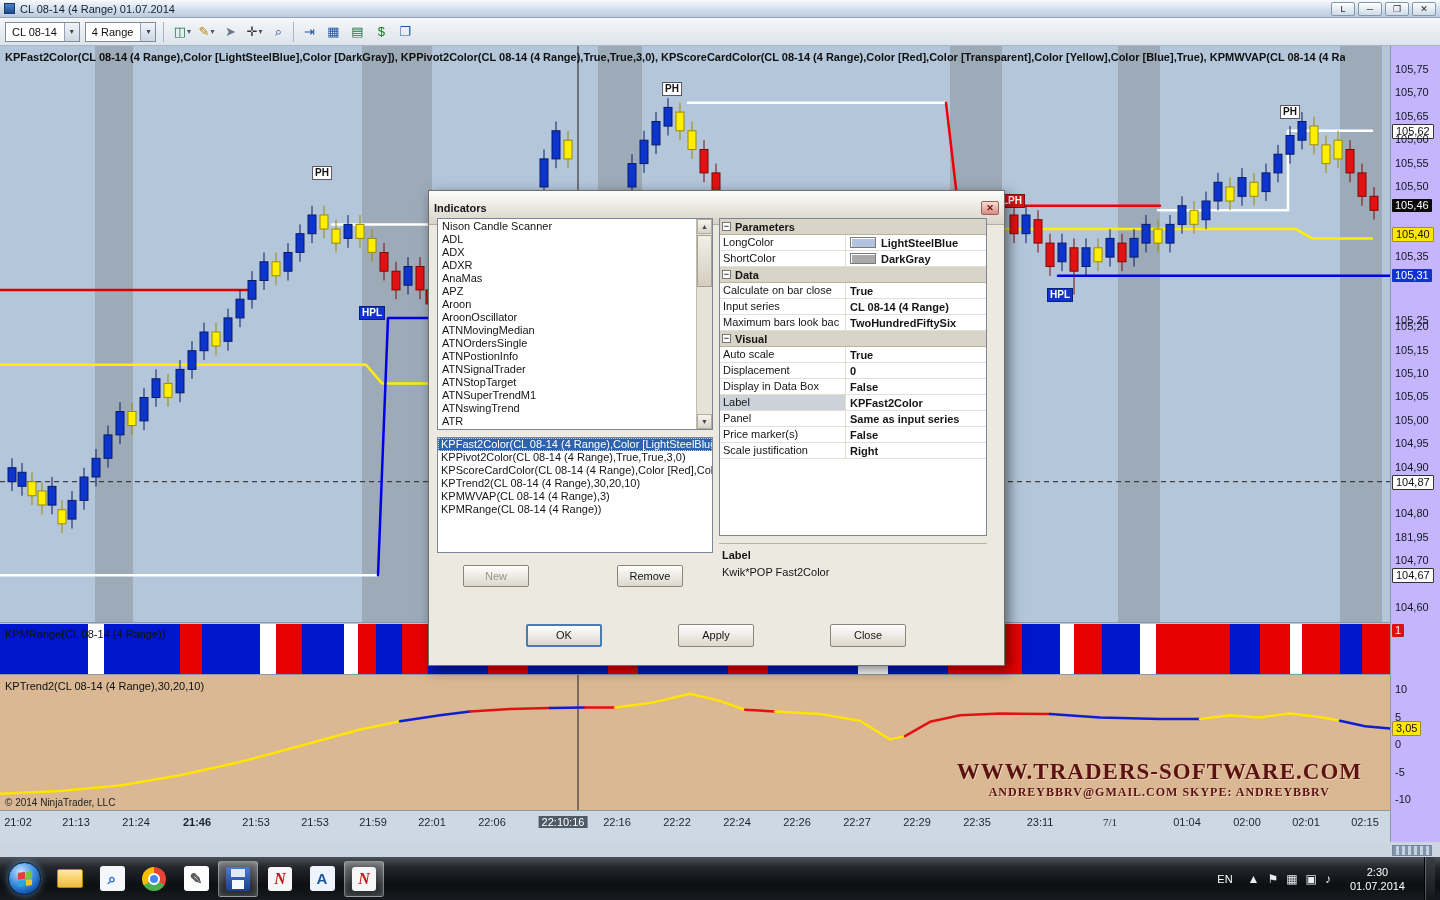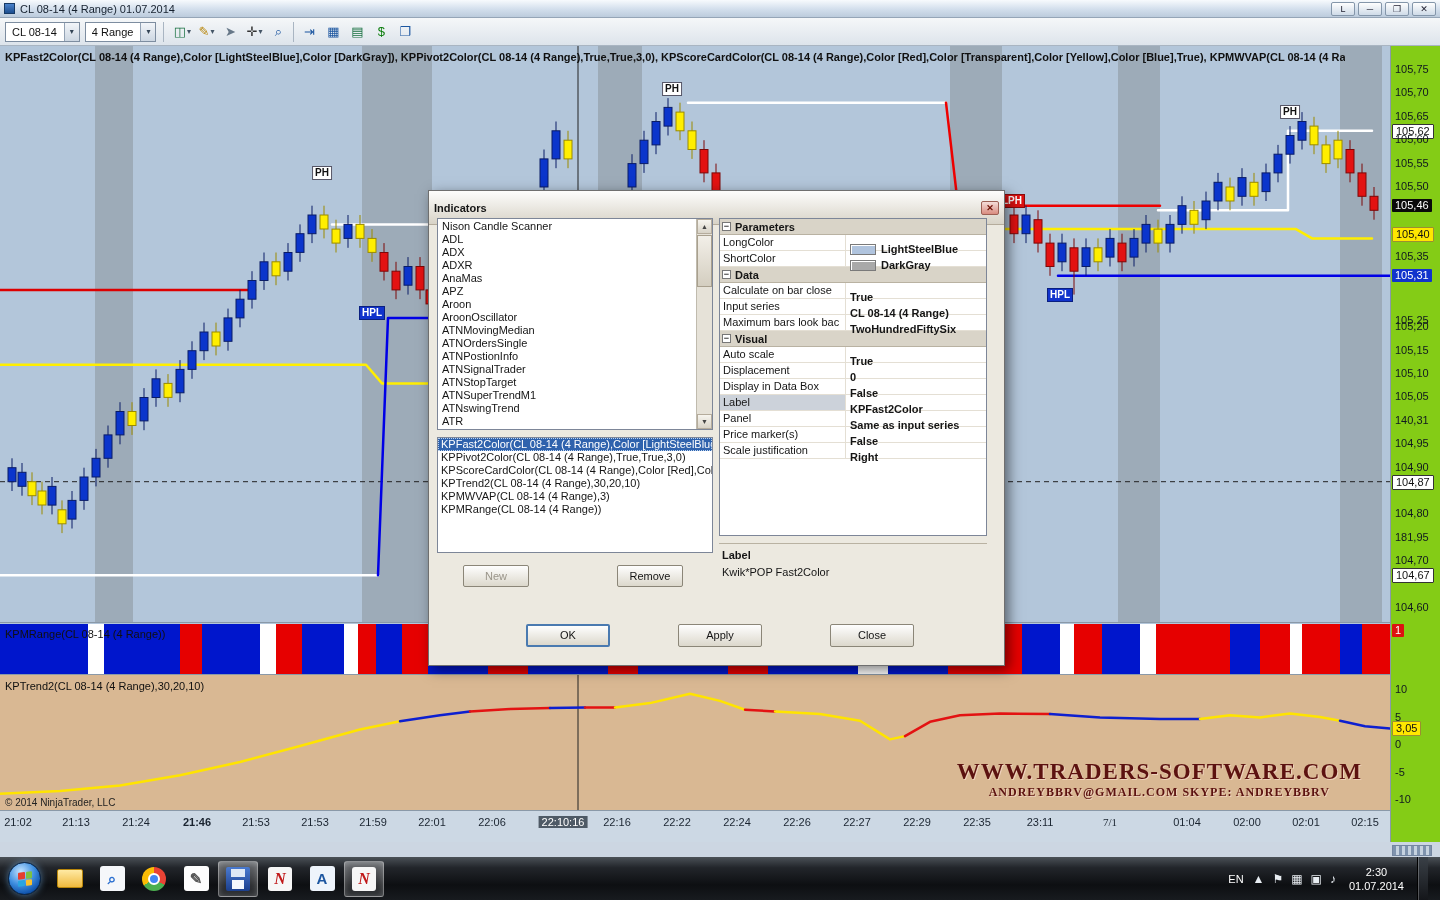--- a/index.html
+++ b/index.html
@@ -16,21 +16,21 @@
   .combo .arrow-box{width:15px;height:18px;margin-left:7px;background:linear-gradient(#f2f5f9,#cdd7e2);border-left:1px solid #93a2b4;font-size:8px;line-height:17px;text-align:center;color:#345}
   .tool-sep{width:1px;height:20px;background:#a9b5c2;margin:0 2px}
   .tool-btn{min-width:22px;height:22px;display:flex;align-items:center;justify-content:center;font-size:13px;border-radius:2px}
   .tool-btn .dd{font-size:8px;color:#456;margin-left:1px}
   
   .panel{position:absolute;left:0;width:1390px;overflow:hidden}
   #price-panel{top:46px;height:576px;background:#b3c6da}
   #strip-panel{top:622px;height:52px;background:#b3c6da;border-top:1px solid #8a99a8}
   #trend-panel{top:674px;height:136px;background:#d9b893;border-top:1px solid #8a99a8}
   #time-axis{position:absolute;top:810px;left:0;width:1390px;height:32px;background:#ccd8e4;border-top:1px solid #8a99a8}
-  #price-axis{position:absolute;top:46px;left:1390px;width:50px;height:796px;background:#84cc16;border-left:1px solid #8a99a8;z-index:5}
+  #price-axis{position:absolute;top:46px;left:1390px;width:50px;height:796px;background:#c4b5fd;border-left:1px solid #8a99a8;z-index:5}
   svg{display:block}
   .panel-label{position:absolute;top:5px;left:5px;font-size:11px;color:#101010;white-space:nowrap;z-index:2}
   #indicator-text{font-weight:bold;max-width:1340px;overflow:hidden}
   .mk{position:absolute;font-size:10px;font-weight:bold;padding:0 2px;line-height:12px;border:1px solid #556;transform:translateX(-50%);z-index:3}
   .mk-ph{background:#fff;color:#111}
   .mk-lph{background:#dd1111;color:#fff;border-color:#8a0c0c}
   .mk-hpl{background:#1133cc;color:#fff;border-color:#0a1f80}
   .ax-label{position:absolute;left:4px;font-size:11px;color:#101820;line-height:13px}
   .ax-badge{position:absolute;left:1px;padding:0 3px;font-size:11px;line-height:13px;border-radius:1px}
   .badge-black{background:#0a0a0a;color:#fff}
@@ -58,25 +58,25 @@
   .sb{position:absolute;top:0;right:0;bottom:0;width:16px;background:#e6e2d8;border-left:1px solid #c0bbae}
   .sb-btn{height:15px;background:linear-gradient(#f7f5ef,#d8d3c7);border:1px solid #b5ac9c;font-size:7px;text-align:center;line-height:14px;color:#444}
   .sb-btn.dn{position:absolute;bottom:0;left:0;right:0}
   .sb-thumb{position:absolute;left:0;right:0;top:16px;height:52px;background:linear-gradient(#f2efe8,#d4cec0);border:1px solid #a9a08e}
   #prop-grid{position:absolute;left:290px;top:27px;width:268px;height:318px;background:#fff;border:1px solid #7d8698;overflow:hidden}
   .pg-head{display:flex;align-items:center;height:16px;background:#d9d4c8;border-bottom:1px solid #b9b2a2;font-weight:bold;padding-left:2px;gap:4px}
   .pg-head .pm{width:9px;height:9px;border:1px solid #777;background:#fff;font-size:9px;line-height:7px;text-align:center;color:#333}
   .pg-row{display:flex;height:16px;border-bottom:1px solid #e4dfd4}
   .pg-label{width:126px;border-right:1px solid #e4dfd4;padding:1px 3px;overflow:hidden;white-space:nowrap}
   .pg-label.hl{background:#ccd2da}
-  .pg-value{flex:1;padding:14px 4px;font-weight:bold;display:flex;align-items:center;gap:5px;overflow:hidden;white-space:nowrap}
+  .pg-value{flex:1;padding:7px 4px;font-weight:bold;display:flex;align-items:center;gap:5px;overflow:hidden;white-space:nowrap}
   .swatch{width:26px;height:11px;border:1px solid #7a7a7a;box-shadow:inset 1px 1px 0 #fff;flex:none}
   #dlg-desc{position:absolute;left:290px;top:352px;width:268px;height:58px;border-top:1px solid #b9b2a2;padding:5px 3px}
   #dlg-desc .t{font-weight:bold;margin-bottom:5px}
-  .dlg-btn{position:absolute;width:84px;height:23px;background:linear-gradient(#fefefe,#dcd8cc);border:1px solid #8b8678;border-radius:2px;font-size:11px;text-align:center;line-height:21px}
+  .dlg-btn{position:absolute;width:76px;height:23px;background:linear-gradient(#fefefe,#dcd8cc);border:1px solid #8b8678;border-radius:2px;font-size:11px;text-align:center;line-height:21px}
   #btn-new{left:34px;top:374px;width:66px;height:22px;color:#9a958a}
   #btn-remove{left:188px;top:374px;width:66px;height:22px}
   #btn-ok{left:97px;top:433px;border:2px solid #4a7ab0;line-height:19px}
   #btn-apply{left:249px;top:433px}
   #btn-close{left:401px;top:433px}
   
   #taskbar{position:absolute;left:0;top:857px;width:1440px;height:43px;background:linear-gradient(#4b5157,#22252a 25%,#0d0f12 65%,#181b1f);z-index:200;display:flex;align-items:center}
   #start-orb{width:33px;height:33px;border-radius:50%;margin:0 8px;background:radial-gradient(circle at 38% 28%,#c4e4ff,#3f8fe0 45%,#0d4fa8 78%,#062a60);border:1px solid #0a2c55;box-shadow:0 0 7px rgba(130,195,255,.55);position:relative}
   #orb-flag{position:absolute;left:9px;top:9px;width:14px;height:14px;display:grid;grid-template-columns:1fr 1fr;grid-template-rows:1fr 1fr;gap:1px;transform:skewY(-6deg)}
   #orb-flag span{border-radius:1px}
@@ -84,21 +84,21 @@
   .task-icon.active{background:linear-gradient(rgba(255,255,255,.30),rgba(255,255,255,.07));border:1px solid rgba(255,255,255,.38);box-shadow:inset 0 0 6px rgba(255,255,255,.25)}
   .tile{width:25px;height:25px;border-radius:3px;display:flex;align-items:center;justify-content:center;font-size:15px;font-weight:bold}
   .folder{width:26px;height:19px;background:linear-gradient(#ffeaa4,#efb93e);border:1px solid #b8860b;border-radius:2px;position:relative}
   .folder:before{content:"";position:absolute;top:-4px;left:0;width:11px;height:4px;background:#f3cا... }
   .chrome{width:24px;height:24px;border-radius:50%;background:conic-gradient(#ea4335 0 33%,#4caf50 33% 66%,#fbbc05 66% 100%);position:relative}
   .chrome:after{content:"";position:absolute;inset:6px;border-radius:50%;background:#4285f4;border:2px solid #fff}
   .floppy{width:24px;height:24px;background:linear-gradient(#4a7ad0,#1c3f8c);border-radius:2px;position:relative}
   .floppy:before{content:"";position:absolute;left:5px;top:2px;width:14px;height:8px;background:#dfe8f5}
   .floppy:after{content:"";position:absolute;left:6px;bottom:2px;width:12px;height:9px;background:#f5f8fc}
   .nt{width:24px;height:24px;background:#f6f6f6;border-radius:3px;color:#c01818;font-weight:bold;font-style:italic;font-size:16px;display:flex;align-items:center;justify-content:center;font-family:"Liberation Serif",serif}
-  #tray{margin-left:auto;display:flex;align-items:center;gap:9px;color:#fff;font-size:11px;padding-right:12px}
+  #tray{margin-left:auto;display:flex;align-items:center;gap:15px;color:#fff;font-size:11px;padding-right:5px}
   .tray-ic{color:#e8edf2;font-size:12px}
   #clock{text-align:center;line-height:14px;padding:0 4px}
   #show-desktop{width:11px;height:43px;background:linear-gradient(#3a4047,#14161a);border-left:1px solid #000;box-shadow:inset 1px 0 0 rgba(255,255,255,.25)}
 </style>
 </head>
 <body>
 
 <div id="bg-fragment"></div>
 <div id="titlebar">
   <span id="app-ico"></span>
@@ -455,21 +455,21 @@
     <div class="ax-label" style="top: 134px;">105,50</div>
     <div class="ax-badge badge-black" style="top: 153px;">105,46</div>
     <div class="ax-badge badge-yellow" style="top: 181px;">105,40</div>
     <div class="ax-label" style="top: 204px;">105,35</div>
     <div class="ax-badge badge-blue" style="top: 223px;">105,31</div>
     <div class="ax-label" style="top: 268px;">105,25</div>
     <div class="ax-label" style="top: 274px;">105,20</div>
     <div class="ax-label" style="top: 298px;">105,15</div>
     <div class="ax-label" style="top: 321px;">105,10</div>
     <div class="ax-label" style="top: 344px;">105,05</div>
-    <div class="ax-label" style="top: 368px;">140,31</div>
+    <div class="ax-label" style="top: 368px;">105,00</div>
     <div class="ax-label" style="top: 391px;">104,95</div>
     <div class="ax-label" style="top: 415px;">104,90</div>
     <div class="ax-badge badge-boxed" style="top: 429px;">104,87</div>
     <div class="ax-label" style="top: 461px;">104,80</div>
     <div class="ax-label" style="top: 485px;">181,95</div>
     <div class="ax-label" style="top: 508px;">104,70</div>
     <div class="ax-badge badge-boxed" style="top: 522px;">104,67</div>
     <div class="ax-label" style="top: 555px;">104,60</div>
     <div class="ax-badge badge-red" style="top: 578px;">1</div>
     <div class="ax-label" style="top: 637px;">10</div>

